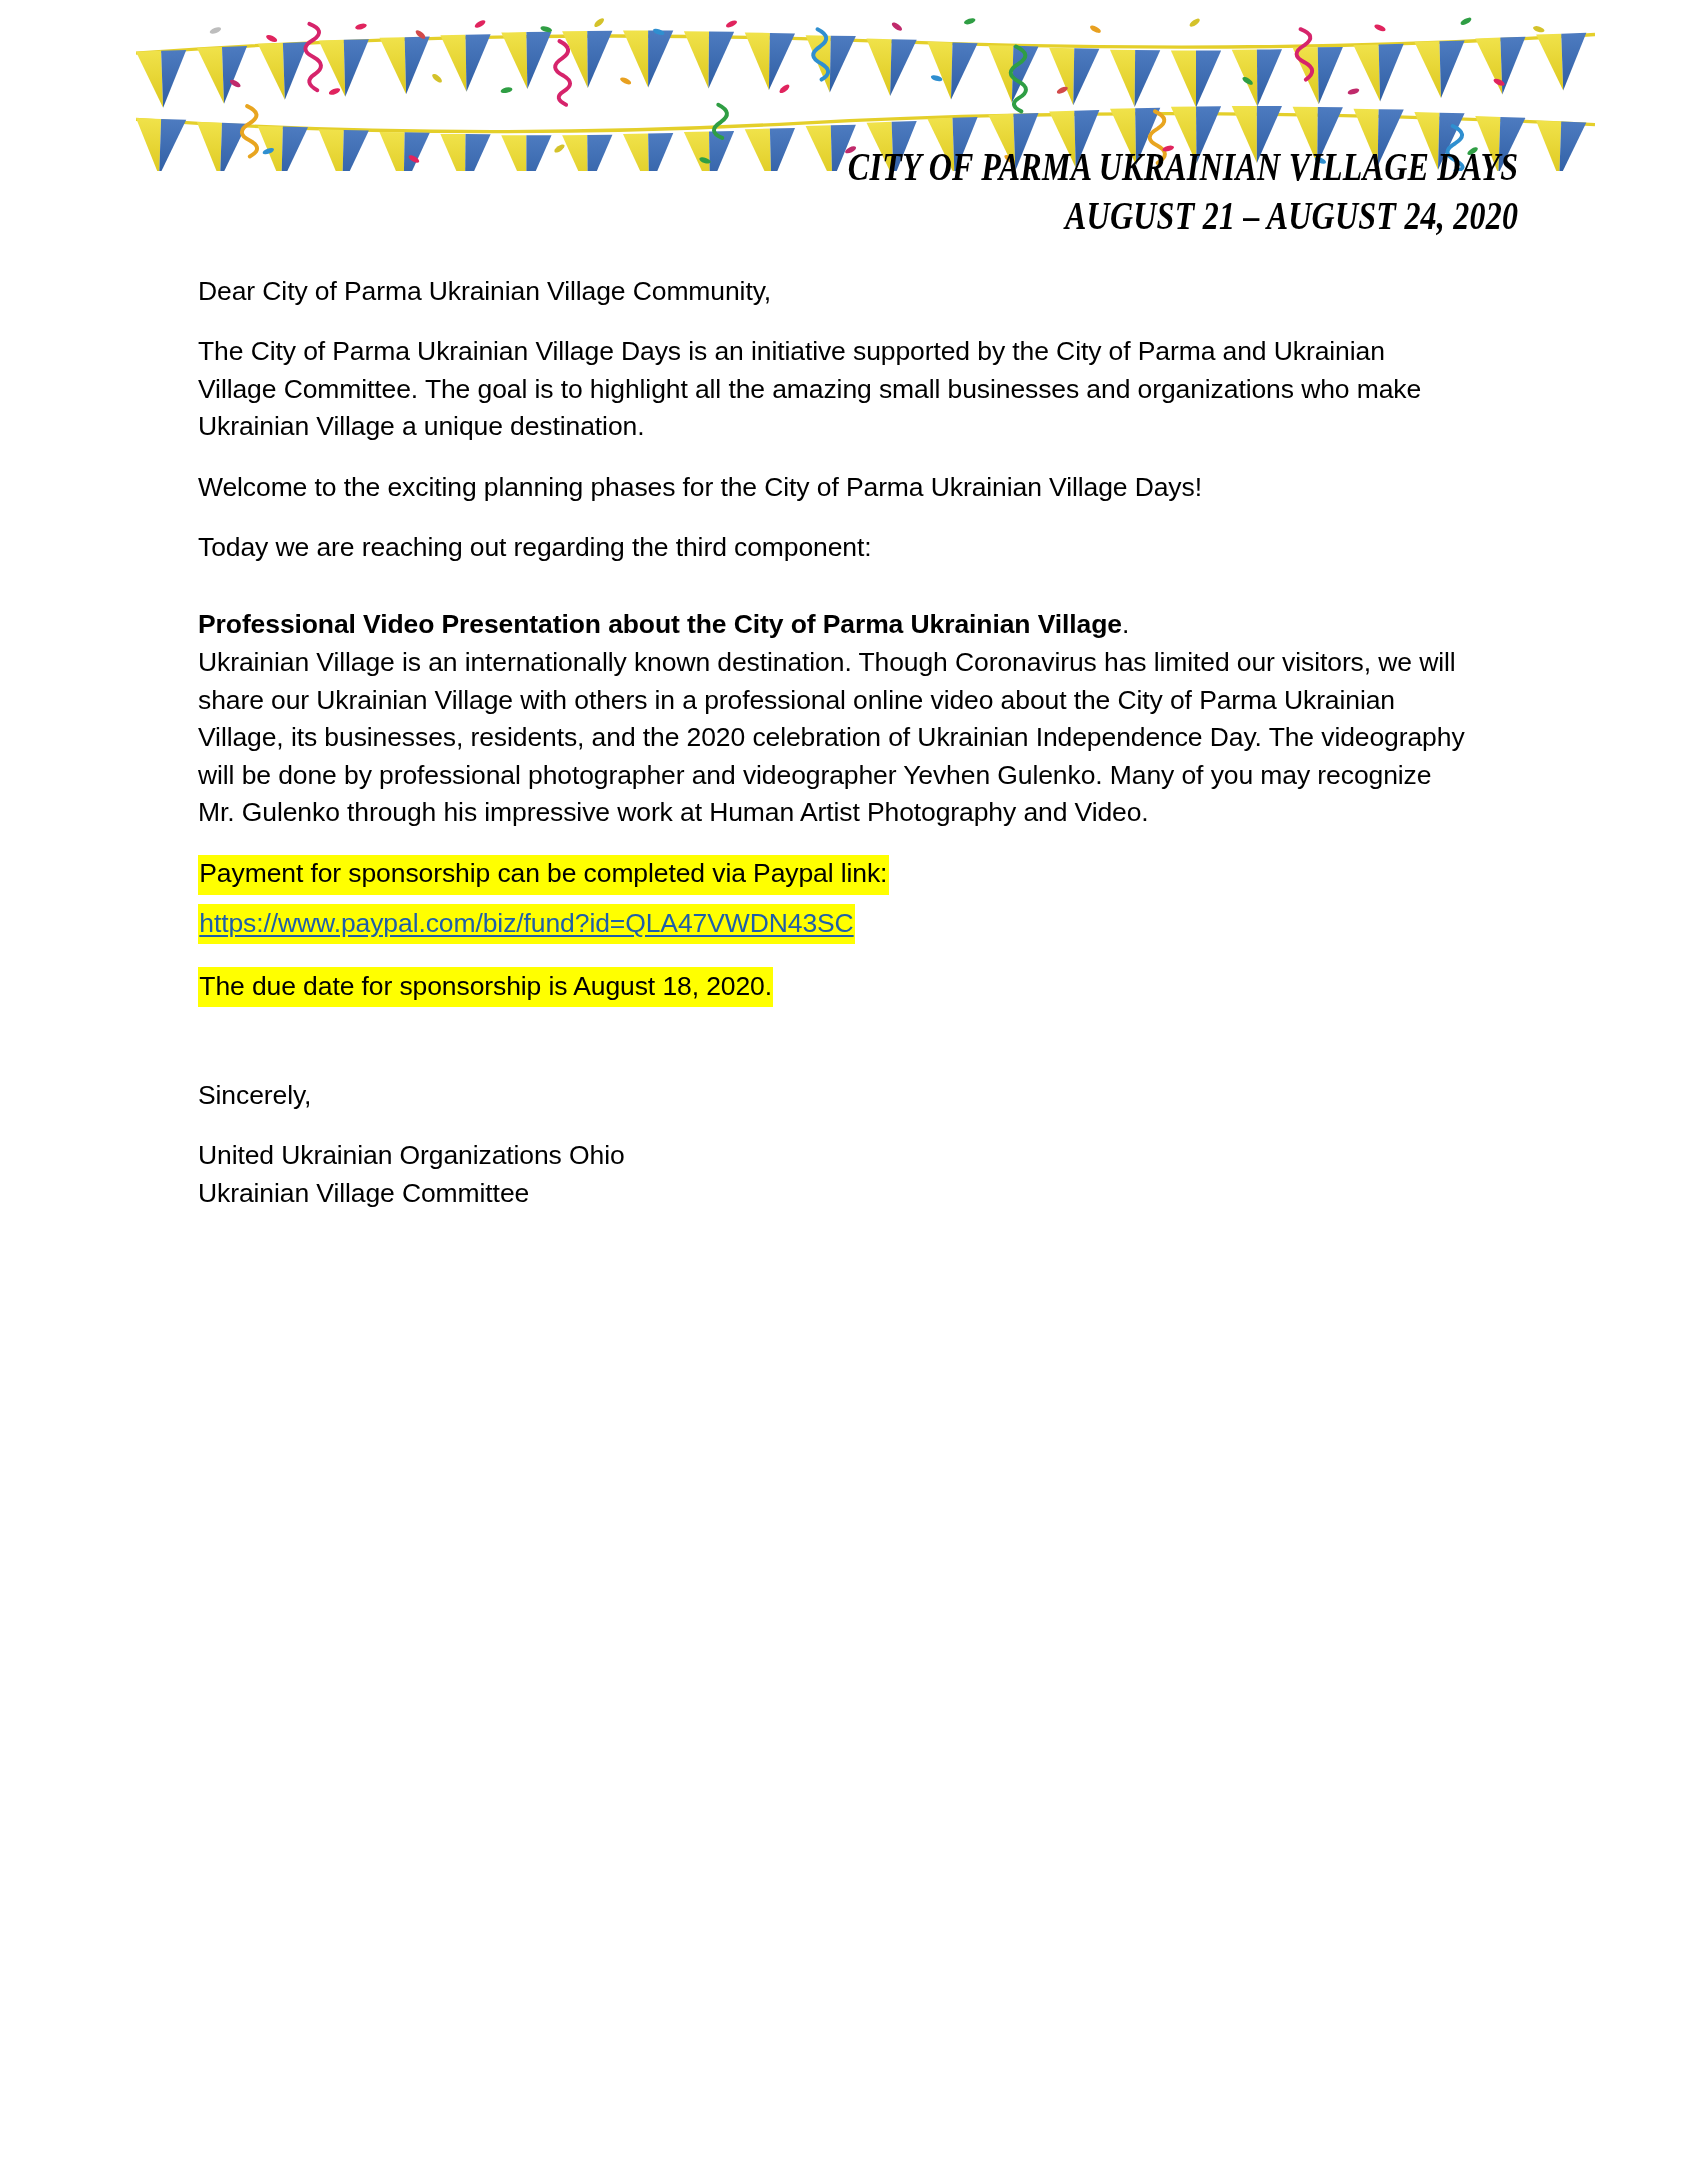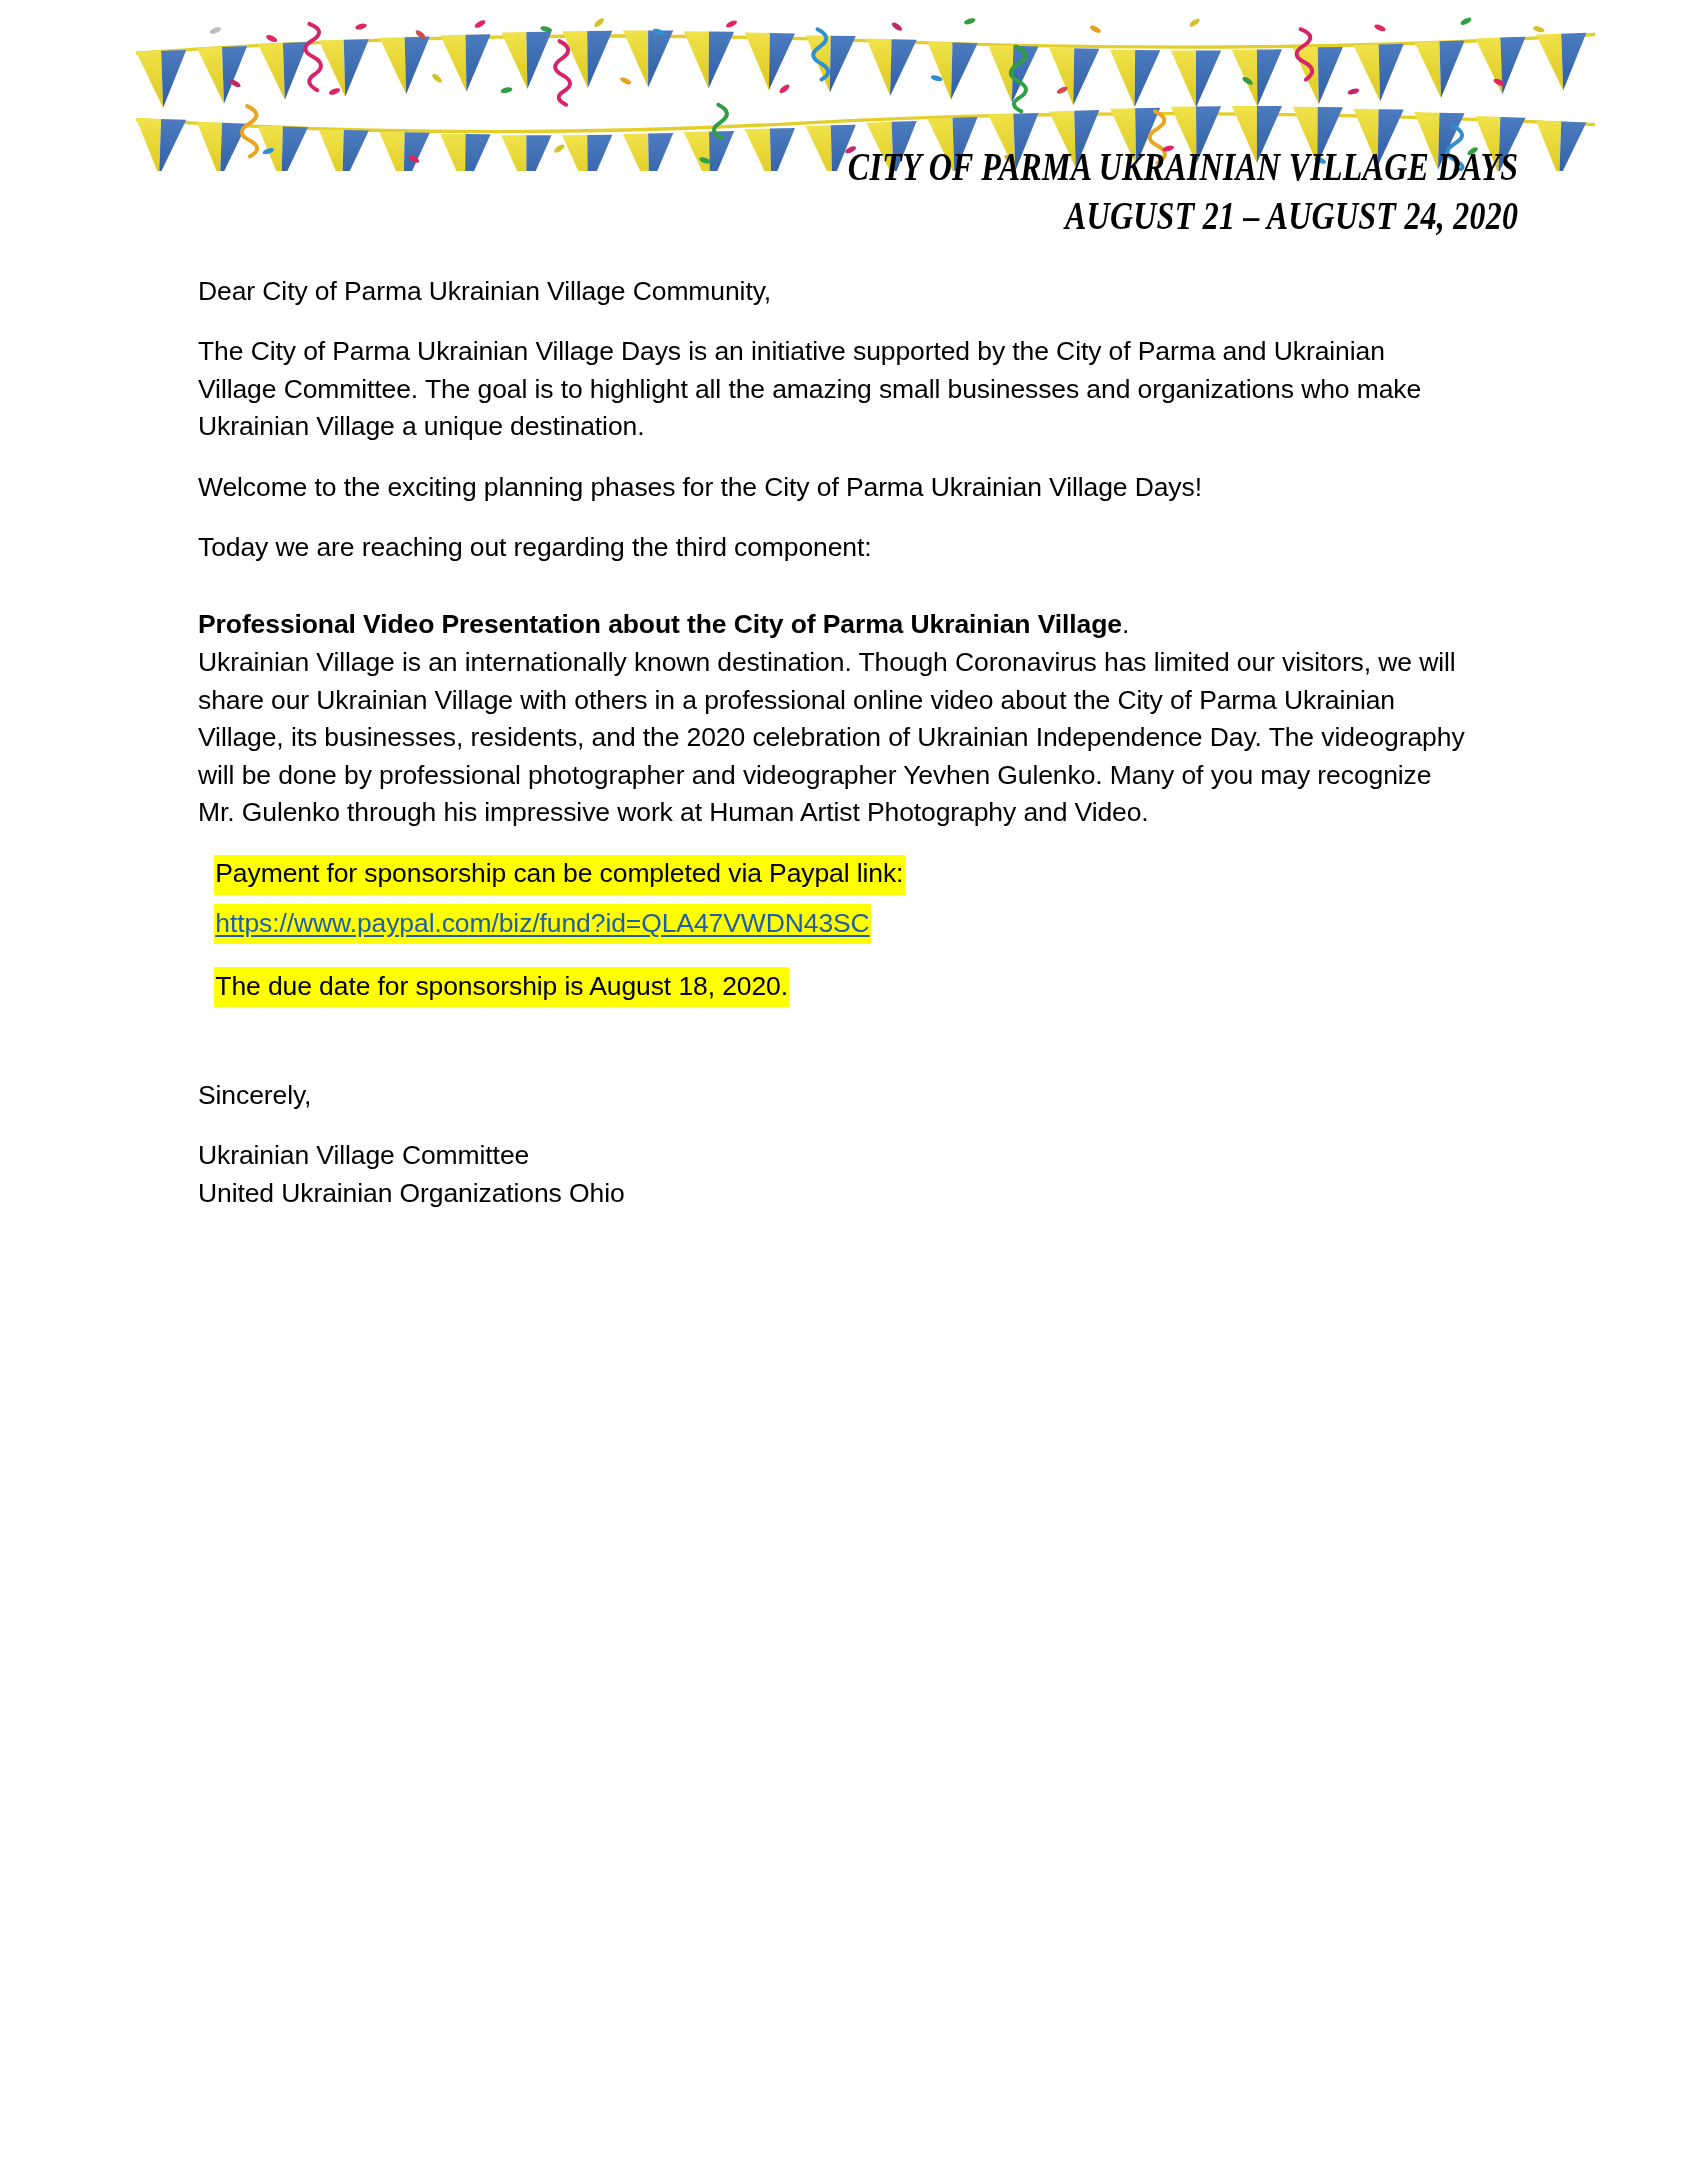--- a/index.html
+++ b/index.html
@@ -66,21 +66,20 @@
     letter-spacing: -0.1px;
   }
   .letter p.tight { margin-bottom: 0; }
   .letter p.bold { font-weight: 700; margin-bottom: 0; }
   .letter p.gap-lg { margin-bottom: 40px; }
   .letter p.sig { margin-bottom: 0; }
   .hl-block {
     display: inline-block;
     background: #ffff00;
     padding: 0.7px 1.3px 2px 1.3px;
-    margin-left: 16px;
   }
   a.paylink {
     color: #1f5fa8;
     text-decoration: underline;
     text-underline-offset: 2.6px;
   }
   .spacer-sm { height: 9.3px; }
   .spacer-md { height: 30px; }
 </style>
 </head>
@@ -338,17 +337,17 @@
   <div class="spacer-sm"></div>
 
   <p><span class="hl-block"><a class="paylink" href="#">https://www.paypal.com/biz/fund?id=QLA47VWDN43SC</a></span></p>
 
   <p class="gap-lg"><span class="hl-block">The due date for sponsorship is August 18, 2020.</span></p>
 
   <div class="spacer-md"></div>
 
   <p>Sincerely,</p>
 
+  <p class="sig">United Ukrainian Organizations Ohio</p>
   <p class="sig">Ukrainian Village Committee</p>
-  <p class="sig">United Ukrainian Organizations Ohio</p>
 
 </div>
 
 
 </body></html>

